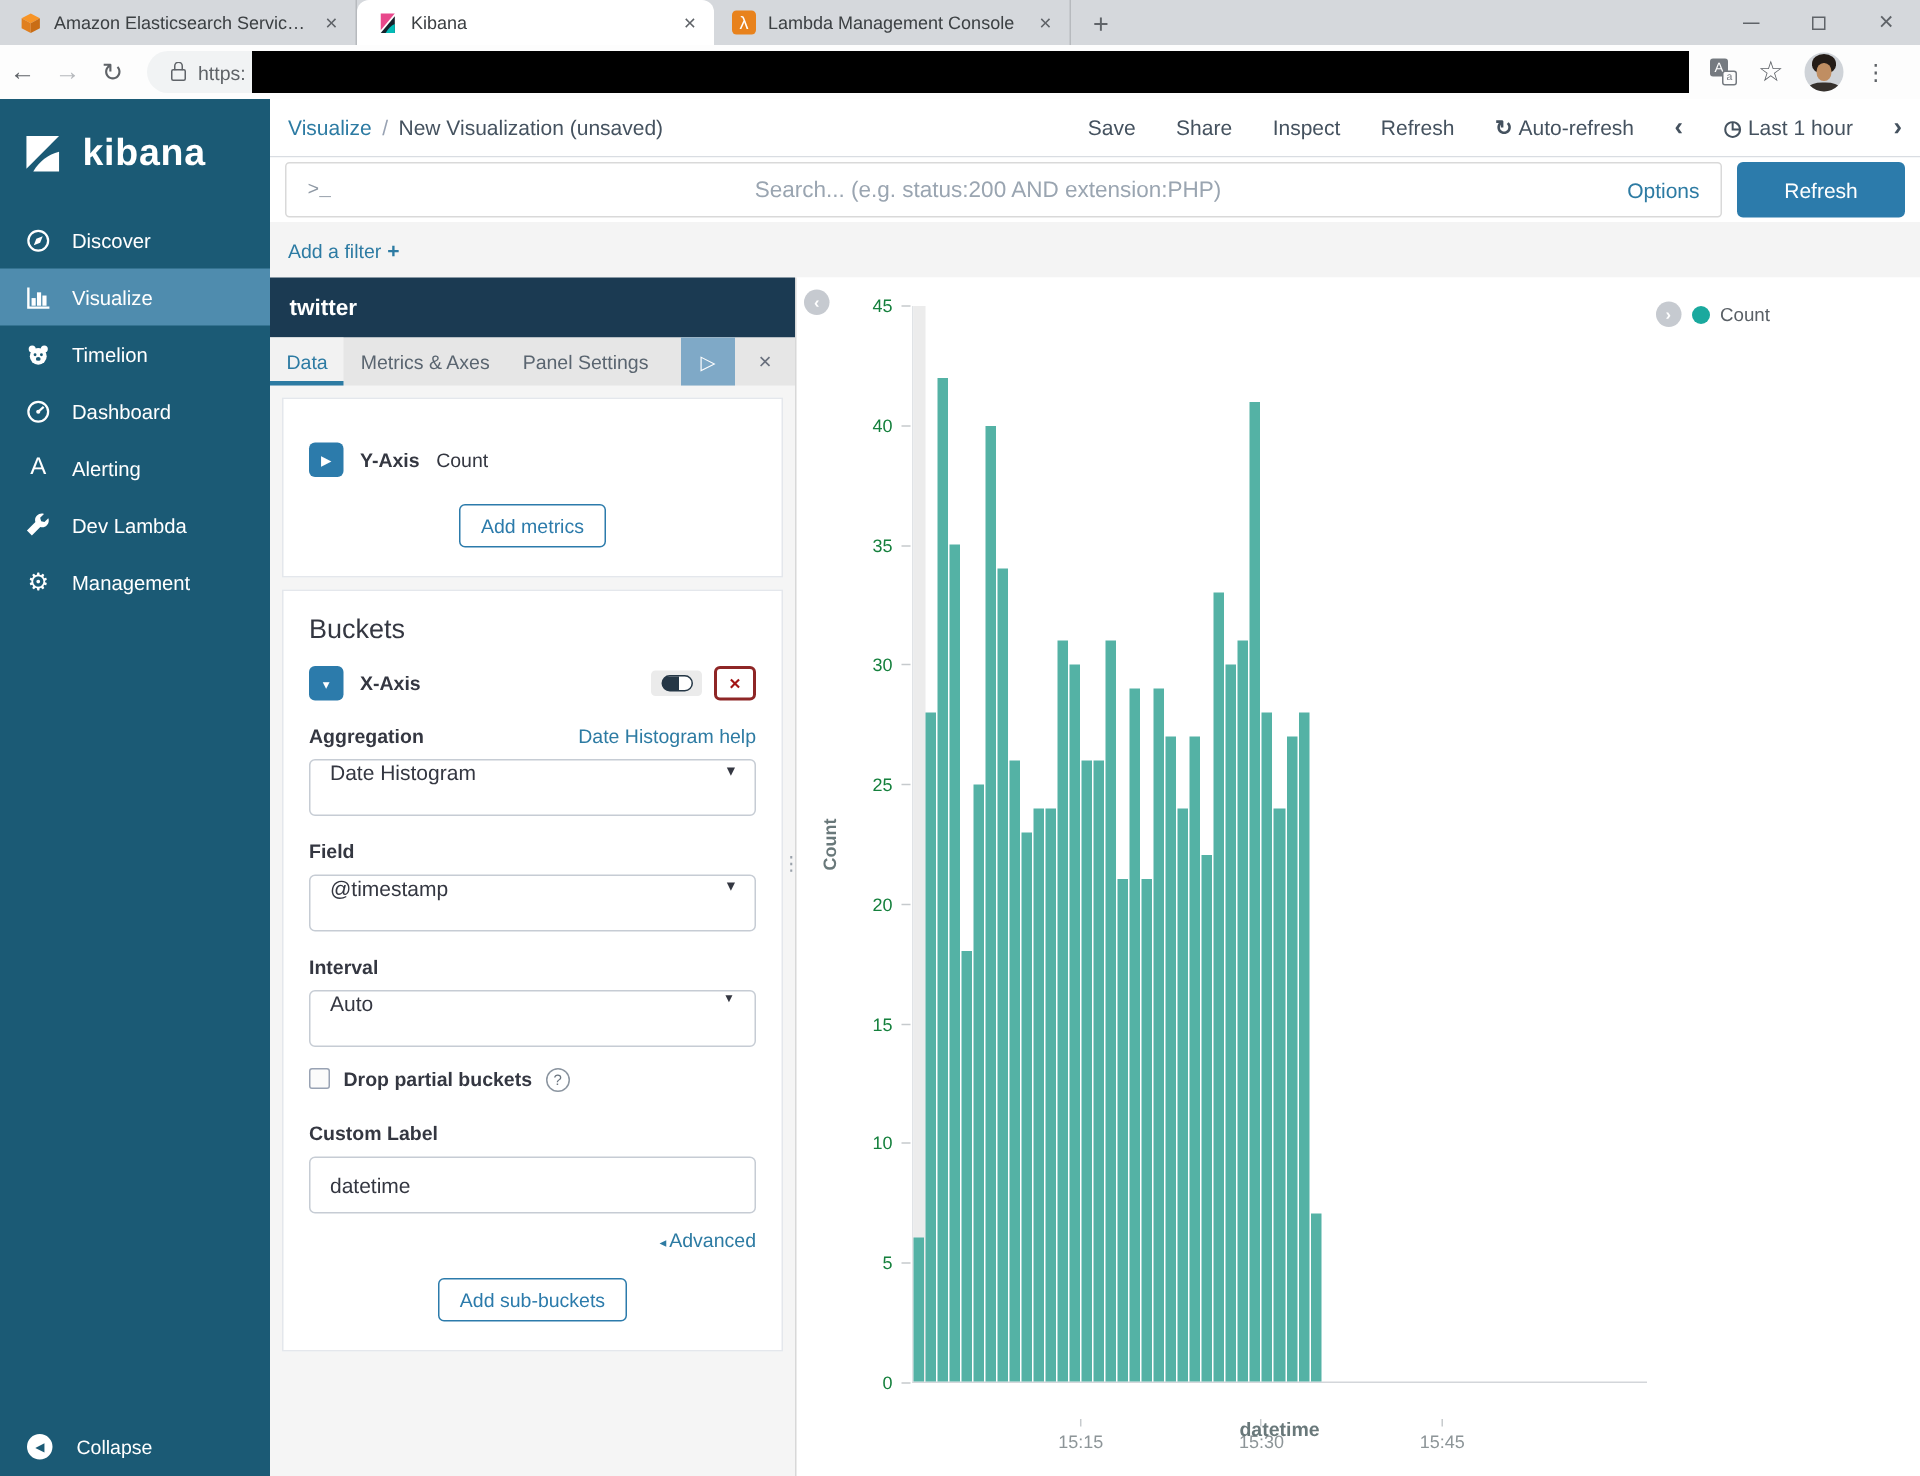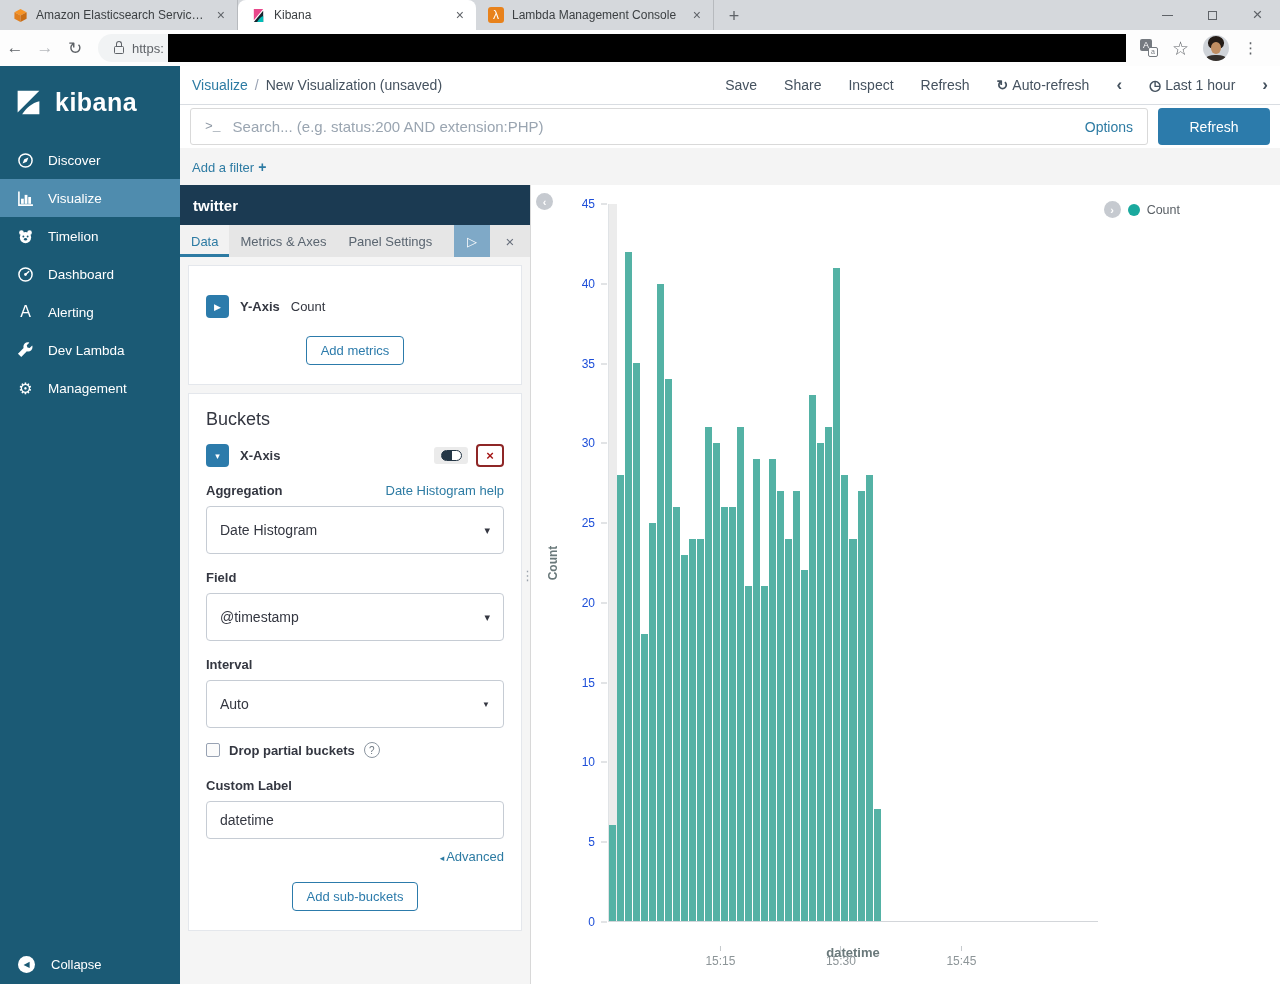--- a/index.html
+++ b/index.html
@@ -58,21 +58,21 @@
   .main { position:absolute; left:180px; top:66px; width:1100px; height:918px; }
   .row-breadcrumb { position:relative; height:39px; background:#fff; border-bottom:1px solid #d9dde2; display:flex; align-items:center; padding:0 12px; font-size:14px; color:#45525f; }
   .crumb-link { color:#2d7ba3; cursor:pointer; }
   .crumb-sep { margin:0 7px; color:#98a2b3; }
   .bc-actions { margin-left:auto; display:flex; align-items:center; gap:27px; font-size:14px; color:#45525f; }
   .bc-actions .chev { font-size:17px; font-weight:bold; }
   .ic-inline { font-weight:bold; margin-right:4px; }
   .row-search { position:relative; height:43px; background:#fff; padding:3px 10px 0 10px; }
   .search-box { position:absolute; left:10px; top:3px; width:958px; height:37px; border:1px solid #d9d9d9; border-radius:3px; background:#fff; display:flex; align-items:center; padding:0 14px; }
   .term-ic { font-family:"Liberation Mono", monospace; font-size:13px; color:#8e98a4; margin-right:12px; }
-  .search-input { flex:1; border:none; outline:none; font-size:15px; color:#343741; font-family:"Liberation Sans",sans-serif; }
+  .search-input { flex:1; border:none; outline:none; font-size:15px; color:#343741; font-family:"Liberation Sans",sans-serif;text-align:center; }
   .search-input::placeholder { color:#9aa5b1; }
   .options-link { font-size:14px; color:#2d7ba3; cursor:pointer; }
   .refresh-btn { position:absolute; right:10px; top:3px; width:112px; height:37px; background:#2c7bab; color:#fff; font-size:14px; border:none; border-radius:4px; cursor:pointer; }
   .row-filter { height:37px; background:#f4f4f4; display:flex; align-items:center; padding-left:12px; font-size:13px; }
   .add-filter { color:#2d7ba3; cursor:pointer; }
   .add-filter b { margin-left:4px; font-size:14px; }
 
   
   .workspace { position:relative; height:799px; }
   .config-panel { position:absolute; left:0; top:0; width:350px; height:799px; background:#f5f5f5; }
@@ -90,24 +90,24 @@
   .agg-label { font-size:13px; font-weight:bold; color:#343741; }
   .agg-value { font-size:13px; color:#343741; }
   .outline-btn { display:block; margin:18px auto 4px auto; padding:6px 14px; background:#fff; border:1px solid #2c7bab; border-radius:4px; color:#2c7bab; font-size:13px; cursor:pointer; font-family:"Liberation Sans",sans-serif; }
   .row-right { margin-left:auto; display:flex; align-items:center; gap:8px; }
   .toggle { width:34px; height:17px; background:#ebebeb; border-radius:3px; display:flex; align-items:center; justify-content:center; cursor:pointer; }
   .toggle i { display:block; width:21px; height:11px; border:1.5px solid #253746; border-radius:6px; background:linear-gradient(90deg,#253746 0 55%,#fff 55%); }
   .remove-btn { width:28px; height:23px; background:#fff; border:2px solid #8e2626; border-radius:4px; color:#a31515; font-weight:bold; font-size:13px; line-height:1; display:flex; align-items:center; justify-content:center; cursor:pointer; }
   .field-head { display:flex; align-items:center; margin-top:16px; }
   .field-label { font-size:13px; font-weight:bold; color:#343741; }
   .help-link { margin-left:auto; font-size:13px; color:#2d7ba3; cursor:pointer;padding-left:40px; }
-  .select { margin-top:8px; height:48px; border:1px solid #c6ccd4; border-radius:4px; background:#fff; display:flex; align-items:center; padding:0 13px; font-size:14px; color:#343741; cursor:pointer; }
+  .select { margin-top:8px; height:38px; border:1px solid #c6ccd4; border-radius:4px; background:#fff; display:flex; padding:0 13px; font-size:14px; color:#343741; cursor:pointer; }
   .select .caret { margin-left:auto; font-size:11px; color:#343741; }
   .select .caret.small { font-size:8px; }
-  .check-row { display:flex; align-items:center; gap:9px; margin-top:14px; }
+  .check-row { display:flex; gap:9px; margin-top:14px; }
   .checkbox { width:14px; height:14px; border:1px solid #98a2b3; border-radius:2px; background:#fbfbfb; cursor:pointer; }
   .check-label { font-size:13px; font-weight:bold; color:#343741; }
   .help-circle { width:16px; height:16px; border:1.2px solid #8b95a0; border-radius:50%; color:#6c7680; font-size:10px; display:flex; align-items:center; justify-content:center; cursor:pointer; }
   .text-input { margin-top:8px; width:100%; height:38px; border:1px solid #c6ccd4; border-radius:4px; padding:0 13px; font-size:14px; color:#343741; font-family:"Liberation Sans",sans-serif; }
   .advanced-row { margin-top:10px; text-align:right; font-size:13px; color:#2d7ba3; cursor:pointer; }
   .advanced-row .tri { font-size:9px; margin-right:2px; }
   .resize-handle { position:absolute; left:341px; top:388px; color:#9aa2ab; font-size:13px; line-height:6px; width:9px; text-align:center; cursor:col-resize; }
 
   
   .chart-panel { position:absolute; left:350px; top:0; width:750px; height:799px; background:#fff; border-left:1px solid #d8d8d8; }
@@ -115,21 +115,21 @@
   .panel-collapse { left:5px; top:8px; }
   .legend { position:absolute; top:16px; right:100px; display:flex; align-items:center; gap:7px; }
   .legend .chev-circle { position:static; }
   .legend-dot { width:12px; height:12px; border-radius:50%; }
   .legend-label { font-size:12.5px; color:#5a6066; cursor:pointer; }
   .y-title { position:absolute; left:22px; top:378px; transform:translate(-50%,-50%) rotate(-90deg); transform-origin:center; font-size:12px; font-weight:bold; color:#69787a; }
   .plot { position:absolute; left:77px; top:19px; width:490px; height:718px; border-left:1px solid #e0e3e6; border-bottom:1px solid #d3d6da; }
   .endzone { position:absolute; top:0; height:100%; background:#ececec; }
   .bar { position:absolute; bottom:0; background:#54b2a5; }
   .y-axis-ticks { position:absolute; left:0; top:19px; width:77px; height:718px; }
-  .ytick-label { position:absolute; right:13px; transform:translateY(-50%); font-size:12px; color:#1d4ed8; }
+  .ytick-label { position:absolute; right:13px; transform:translateY(-50%); font-size:12px; color:#15803d; }
   .ytick-mark { position:absolute; right:1px; width:6px; height:1px; background:#c6cacd; transform:translateY(-50%); }
   .x-axis-ticks { position:absolute; left:77px; top:737px; width:490px; height:26px;margin-top:24px; }
   .xtick { position:absolute; top:0; transform:translateX(-50%); text-align:center; }
   .xtick-mark { width:1px; height:5px; background:#c6cacd; margin:0 auto; }
   .xtick-label { margin-top:3px; font-size:12px; color:#8d9598; }
   .x-title { position:absolute; left:77px; top:760px; width:490px; text-align:center; font-size:13px; font-weight:bold; color:#69787a; }
 </style>
 </head>
 <body>
 

